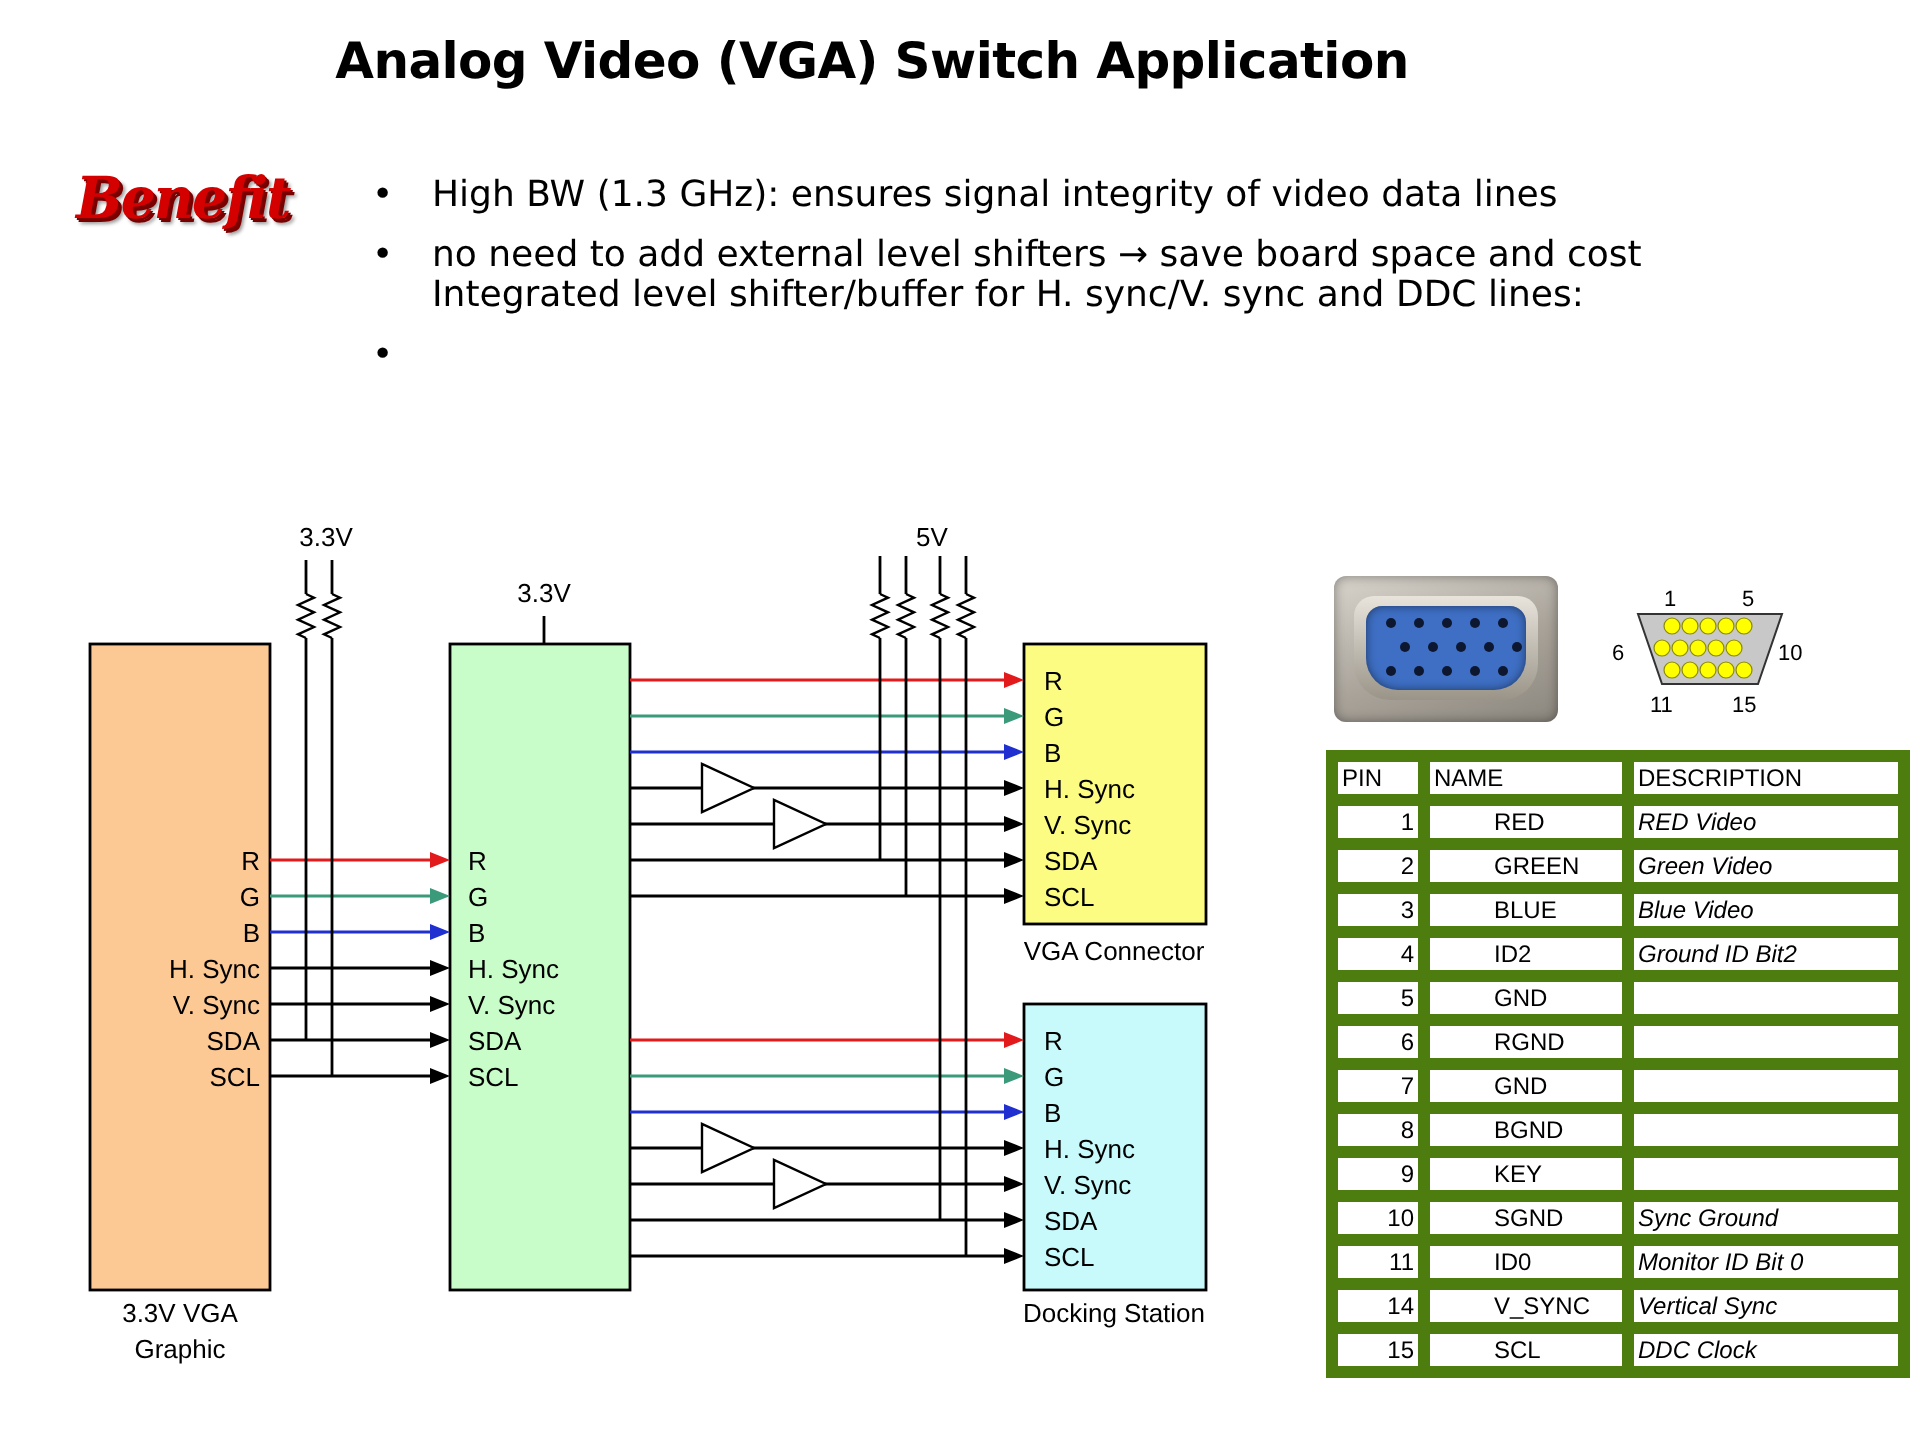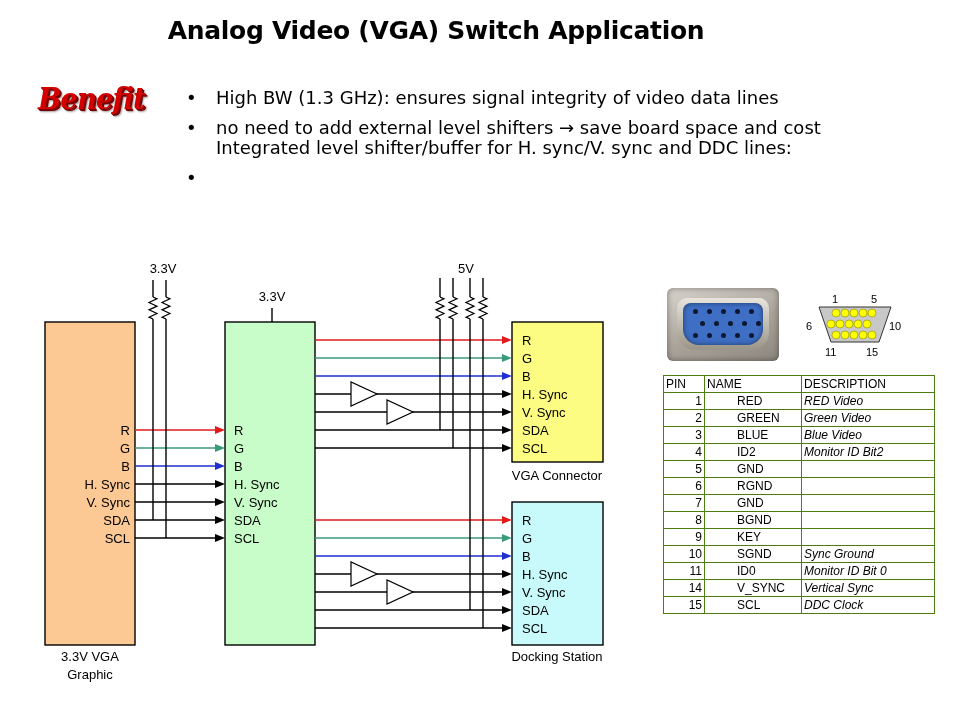--- a/index.html
+++ b/index.html
@@ -5,21 +5,21 @@
   html, body { margin: 0; padding: 0; background: #ffffff; }
   body { width: 960px; height: 720px; position: relative; overflow: hidden; font-family: "DejaVu Sans", sans-serif; color: #000; }
   .title { position: absolute; left: 0; width: 872px; top: 16px; text-align: center; font-family: "DejaVu Sans", sans-serif; font-weight: bold; font-size: 25px; letter-spacing: -0.3px; }
   .benefit { position: absolute; left: 38px; top: 82px; font-family: "DejaVu Serif", serif; font-style: italic; font-weight: bold; font-size: 29px; color: #d40000; letter-spacing: -1px;
      text-shadow: 1px 1px 0 #7a0000, 2px 2px 0 #7a0000, 3px 3px 2px #999; transform: scaleX(0.95); transform-origin: left; }
   .bullets { position: absolute; left: 186px; top: 88px; width: 760px; margin: 0; padding: 0; list-style: none; font-size: 18px; line-height: 20px; }
   .bullets li { position: relative; padding-left: 30px; margin-bottom: 10px; }
   .bullets li .dot { position: absolute; left: 0; top: 0; }
   #diagram { position: absolute; left: 0; top: 240px; }
   .pin-table { position: absolute; left: 663px; top: 375px; border-collapse: collapse; font-family: "Liberation Sans", sans-serif; font-size: 12px; }
-  .pin-table td, .pin-table th { border: 1px solid #4d7c0f; height: 16px; padding: 0 2px; font-weight: normal; text-align: left; line-height: 16px; }
+  .pin-table td, .pin-table th { border: 6px solid #4d7c0f; height: 16px; padding: 0 2px; font-weight: normal; text-align: left; line-height: 16px; }
   .pin-table td.pin { text-align: right; width: 36px; }
   .pin-table td.name { width: 62px; padding-left: 32px; }
   .pin-table td.desc { width: 128px; font-style: italic; }
   .pin-table th.pin { width: 36px; }
   .photo { position: absolute; left: 667px; top: 288px; width: 112px; height: 73px; border-radius: 6px;
      background: linear-gradient(160deg, #d8d4cc 0%, #a9a39a 55%, #8c877e 100%); box-shadow: inset 0 0 6px rgba(0,0,0,0.4); }
   .photo .shell { position: absolute; left: 10px; top: 10px; width: 92px; height: 52px; border-radius: 10px 10px 18px 18px;
      background: linear-gradient(180deg, #e8e4dc, #9a9488); }
   .photo .face { position: absolute; left: 6px; top: 5px; width: 80px; height: 42px; border-radius: 8px 8px 16px 16px; background: #3e6fc4; box-shadow: inset 0 0 5px rgba(0,0,0,0.5); }
   .photo .hole { position: absolute; width: 5px; height: 5px; border-radius: 50%; background: #0d1830; }
@@ -222,21 +222,21 @@
         <td class="desc">Green Video</td>
       </tr>
       <tr>
         <td class="pin">3</td>
         <td class="name">BLUE</td>
         <td class="desc">Blue Video</td>
       </tr>
       <tr>
         <td class="pin">4</td>
         <td class="name">ID2</td>
-        <td class="desc">Monitor ID Bit2</td>
+        <td class="desc">Ground ID Bit2</td>
       </tr>
       <tr>
         <td class="pin">5</td>
         <td class="name">GND</td>
         <td class="desc"></td>
       </tr>
       <tr>
         <td class="pin">6</td>
         <td class="name">RGND</td>
         <td class="desc"></td>

